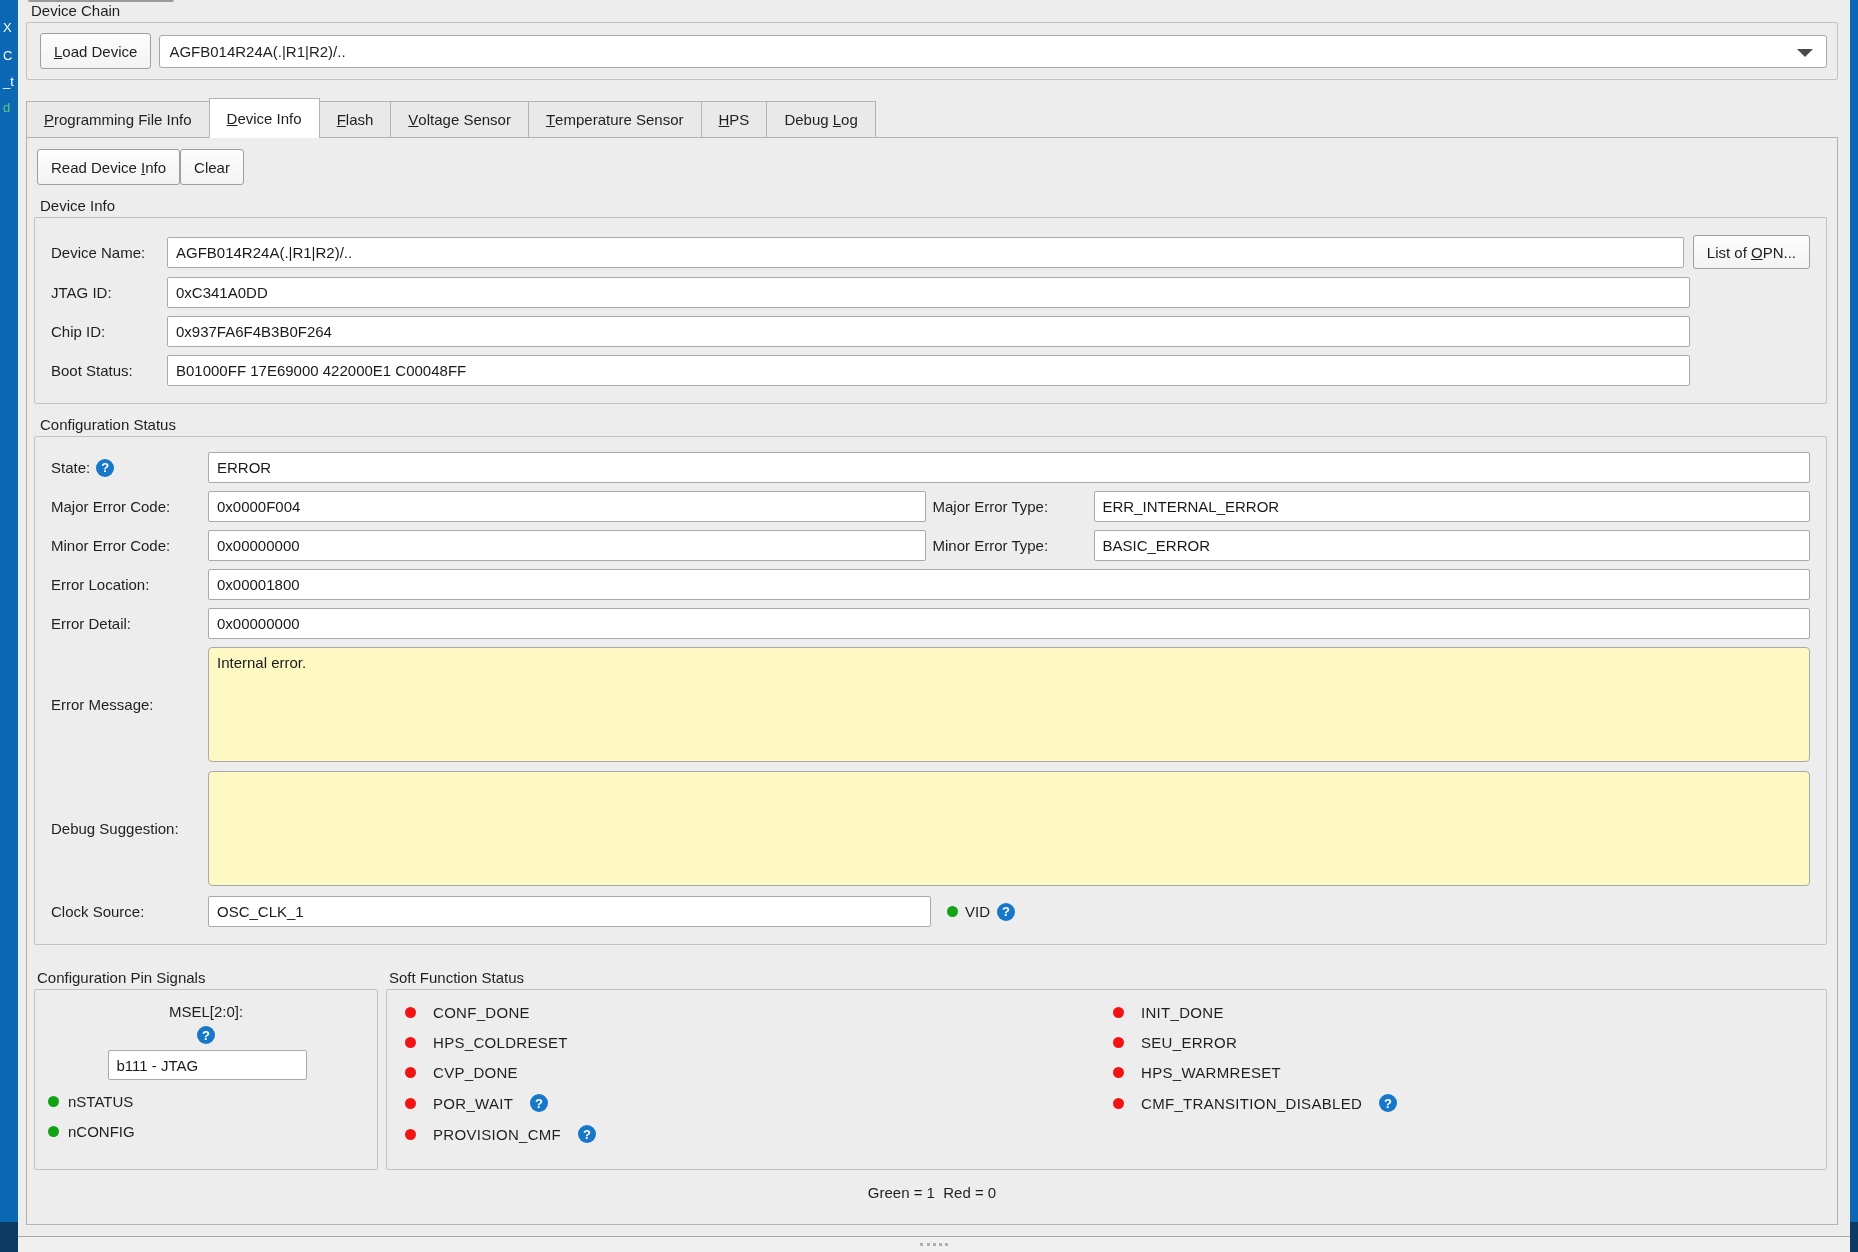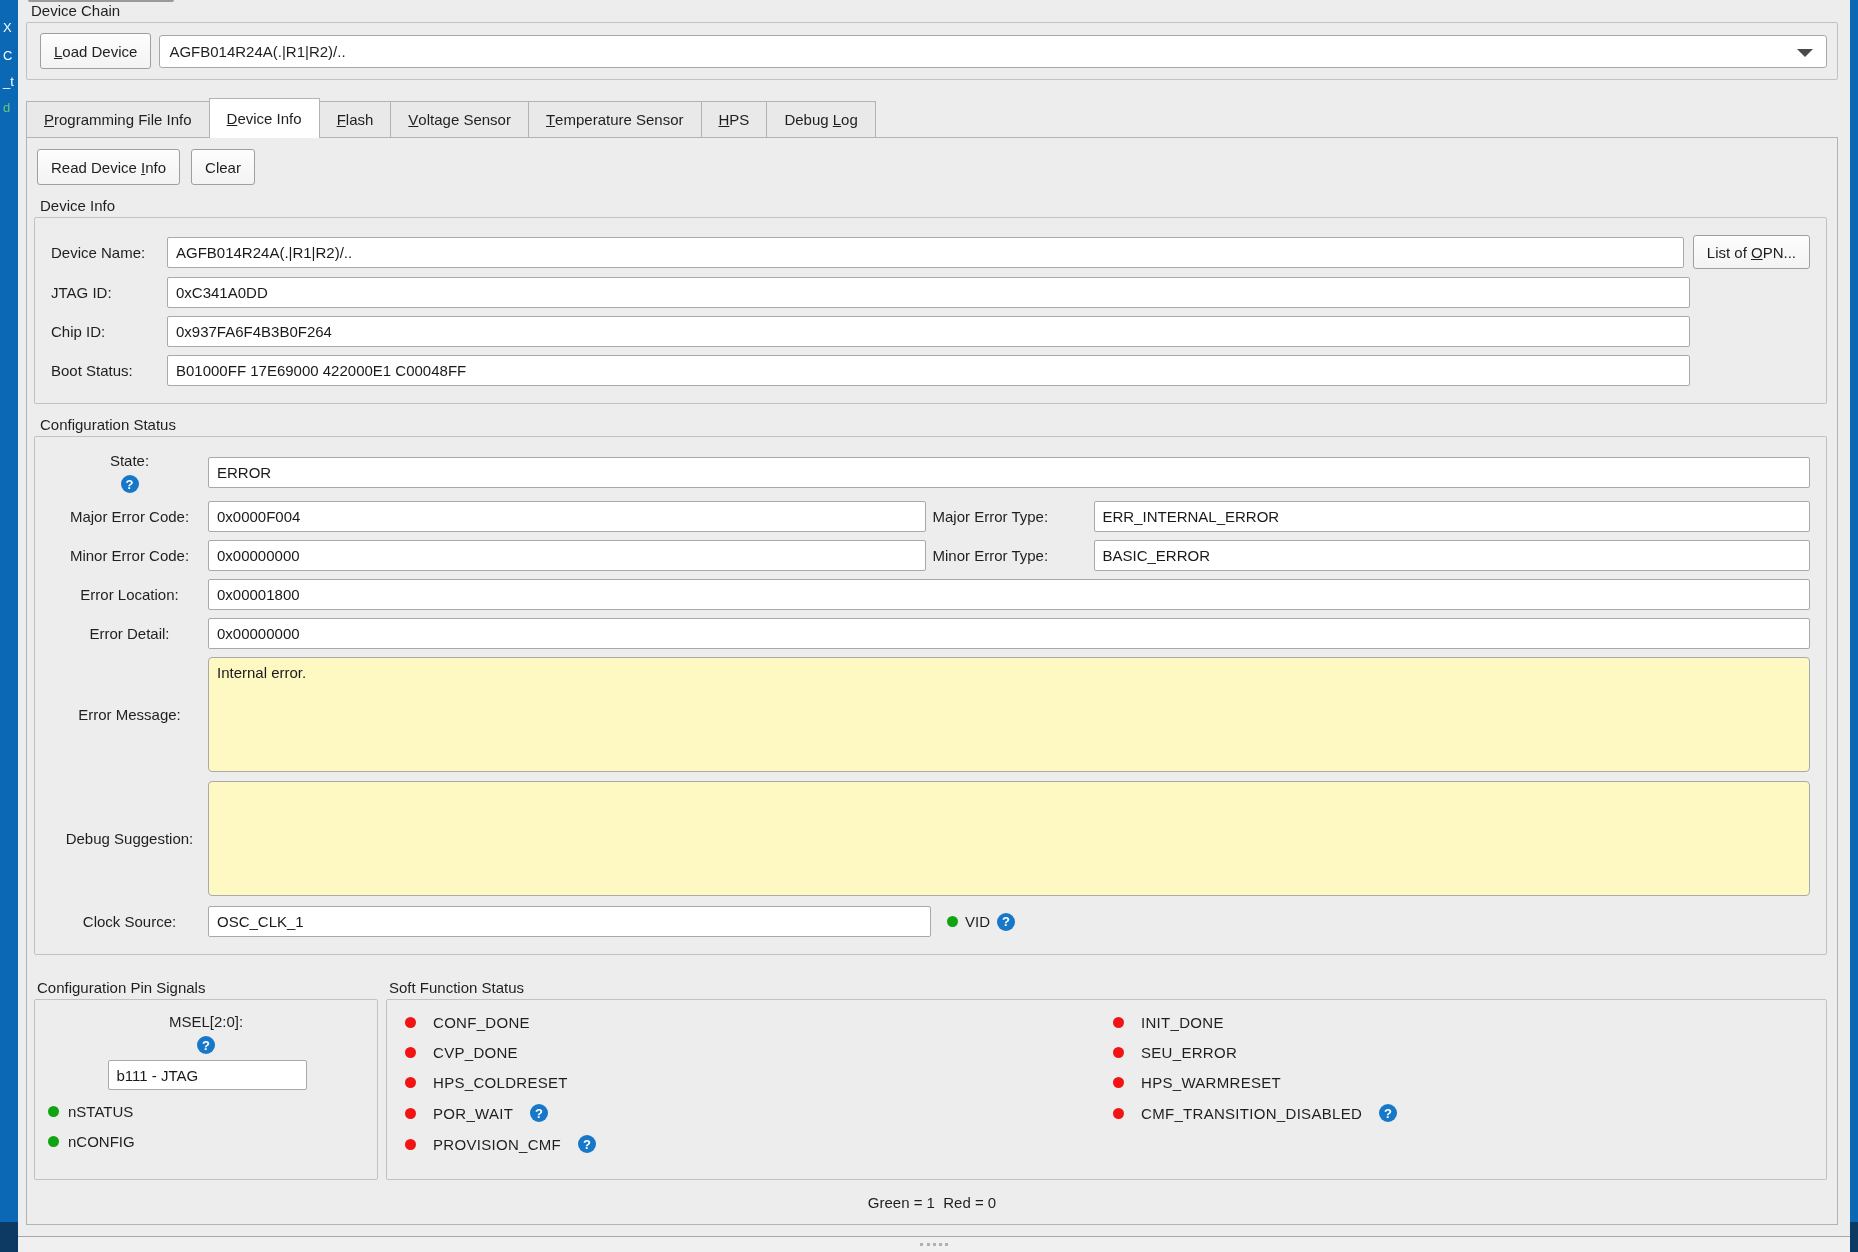--- a/index.html
+++ b/index.html
@@ -55,27 +55,27 @@
     height: 36px; padding: 0 17px; display: flex; align-items: center;
     background: #e9e9e9; border: 1px solid #b3b3b3; border-bottom: none;
     margin-right: -1px; white-space: pre;
   }
   .tab.active { height: 40px; background: #ffffff; margin-bottom: -1px; position: relative; z-index: 3; }
   .tab-panel {
     margin-left: 8px; width: 1812px; height: 1088px;
     border: 1px solid #b3b3b3; background: #ededed; position: relative; z-index: 1;
   }
   
-  .btn-row { display: flex; gap: 11px; margin: 11px 0 12px 10px; }
+  .btn-row { display: flex; margin: 11px 0 12px 10px; }
   .inner-box { margin-left: 7px; width: 1793px; }
   .di-box { padding: 17px 16px 9px 16px; }
   .row { display: flex; align-items: center; margin-bottom: 8px; }
   .lbl { flex: none; }
   .di-lbl { width: 116px; }
-  .cs-lbl { width: 157px; display: flex; align-items: center; gap: 6px; flex-direction: column; }
+  .cs-lbl { width: 157px; display: flex; align-items: center; gap: 6px; }
   .field {
     height: 31px; background: #ffffff; border: 1px solid #a9a9a9; border-radius: 2px;
     display: flex; align-items: center; padding: 0 8px; color: #1a1a1a; white-space: pre; overflow: hidden;
   }
   .f-di { width: 1523px; }
   .opn-btn { margin-left: 9px; height: 34px; }
   .cs-box { margin-top: 2px; padding: 15px 16px 17px 16px; }
   .f-full { width: 1603px; }
   .f-half { width: 723px; }
   .type-lbl { width: 161px; margin-left: 7px; flex: none; }
@@ -248,25 +248,25 @@
       <div class="soft-col">
         <div class="section-label" style="margin-left:3px;">Soft Function Status</div>
         <div class="groupbox soft-box">
           <div class="soft-left">
             <div class="soft-item">
               <span class="led led-red"></span>
               <span>CONF_DONE</span>
             </div>
             <div class="soft-item">
               <span class="led led-red"></span>
+              <span>HPS_COLDRESET</span>
+            </div>
+            <div class="soft-item">
+              <span class="led led-red"></span>
               <span>CVP_DONE</span>
-            </div>
-            <div class="soft-item">
-              <span class="led led-red"></span>
-              <span>HPS_COLDRESET</span>
             </div>
             <div class="soft-item">
               <span class="led led-red"></span>
               <span>POR_WAIT</span>
               <span class="help-icon">?</span>
             </div>
             <div class="soft-item">
               <span class="led led-red"></span>
               <span>PROVISION_CMF</span>
               <span class="help-icon">?</span>

